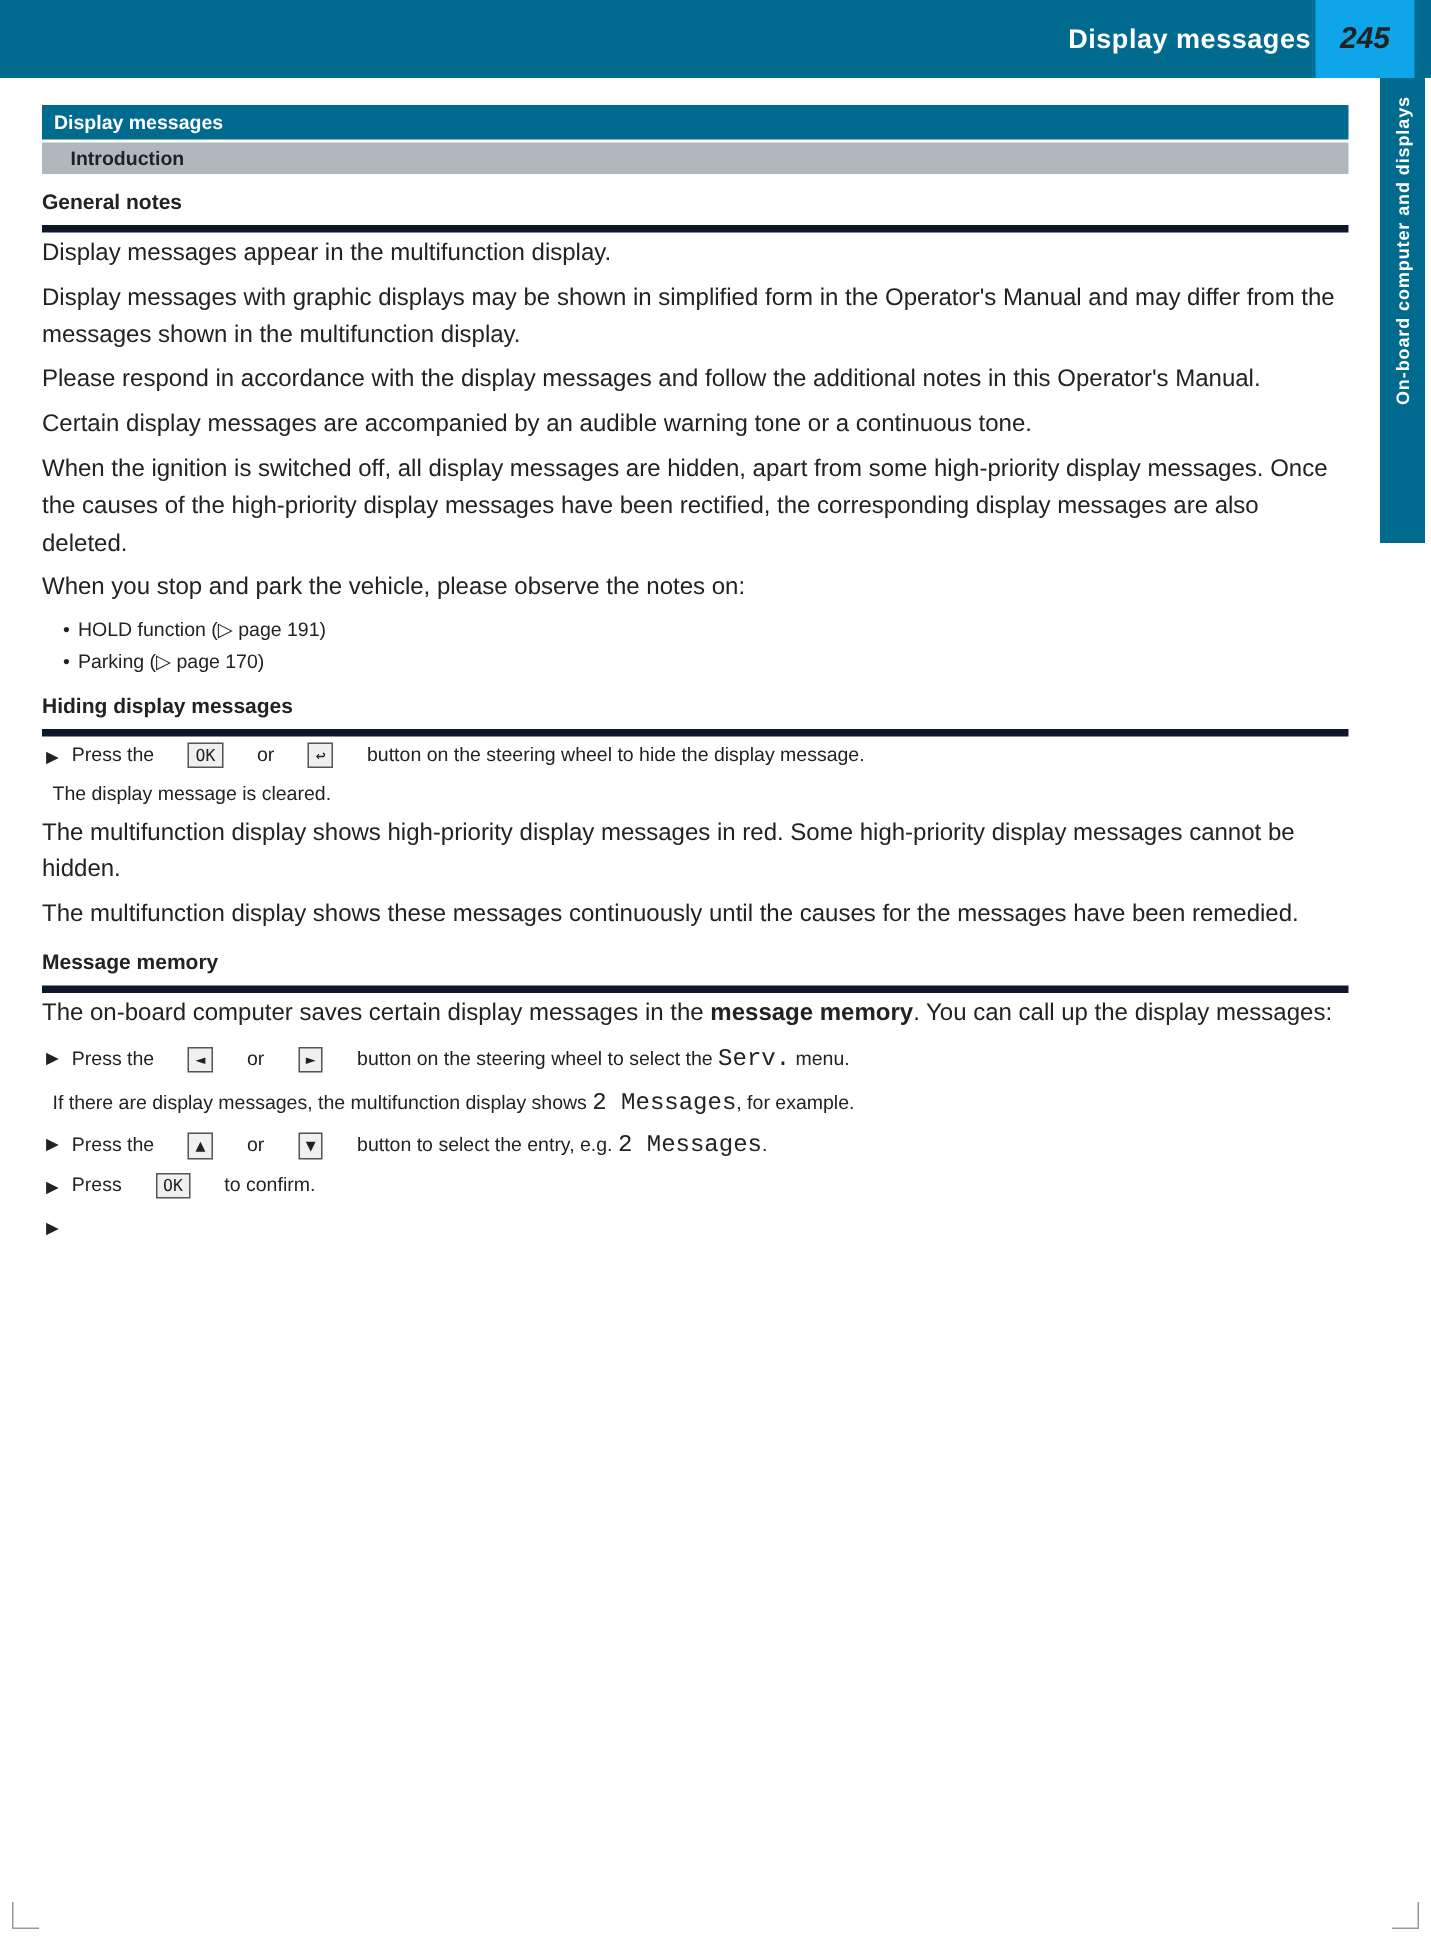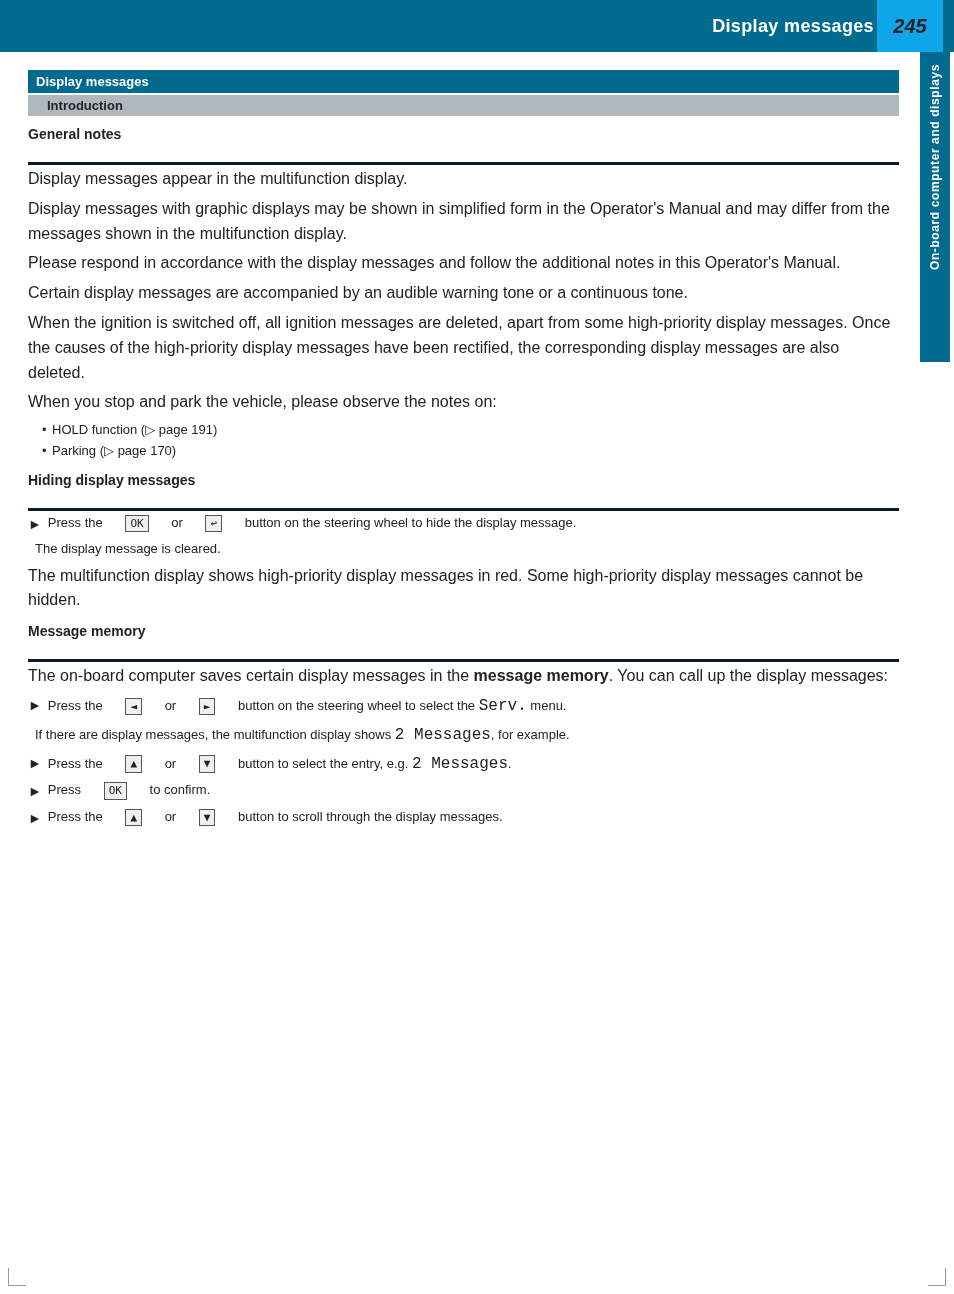--- a/index.html
+++ b/index.html
@@ -120,22 +120,22 @@
       margin-bottom: 6px;
     }
 
     
     .section-title {
       font-size: 14px;
       font-weight: bold;
       color: #222;
       margin-top: 10px;
       margin-bottom: 2px;
-      padding-bottom: 20px;
-      border-bottom: 3px solid #0f172a;
+      padding-bottom: 8px;
+      border-bottom: 5px solid #0f172a;
     }
 
     
     .body-text {
       font-size: 16px;
       line-height: 1.55;
       color: #222;
       margin-bottom: 5px;
     }
 
@@ -226,21 +226,21 @@
   <div class="section-header-blue">Display messages</div>
 
   <div class="section-header-gray">Introduction</div>
 
   <div class="section-title">General notes</div>
 
   <p class="body-text">Display messages appear in the multifunction display.</p>
   <p class="body-text">Display messages with graphic displays may be shown in simplified form in the Operator's Manual and may differ from the messages shown in the multifunction display.</p>
   <p class="body-text">Please respond in accordance with the display messages and follow the additional notes in this Operator's Manual.</p>
   <p class="body-text">Certain display messages are accompanied by an audible warning tone or a continuous tone.</p>
-  <p class="body-text">When the ignition is switched off, all ignition messages are deleted, apart from some high-priority display messages. Once the causes of the high-priority display messages have been rectified, the corresponding display messages are also deleted.</p>
+  <p class="body-text">When the ignition is switched off, all display messages are hidden, apart from some high-priority display messages. Once the causes of the high-priority display messages have been rectified, the corresponding display messages are also deleted.</p>
   <p class="body-text">When you stop and park the vehicle, please observe the notes on:</p>
 
   <ul class="bullet-list">
     <li>
       <span>HOLD function (▷ page 191)</span>
     </li>
     <li>
       <span>Parking (▷ page 170)</span>
     </li>
   </ul>
@@ -249,20 +249,21 @@
 
   <div class="step">
     <span class="step-arrow">►</span>
     <span>
       Press the <span class="btn-inline">OK</span> or <span class="btn-inline">↩</span> button on the steering wheel to hide the display message.
     </span>
   </div>
   <div class="step-indent">The display message is cleared.</div>
 
   <p class="body-text">The multifunction display shows high-priority display messages in red. Some high-priority display messages cannot be hidden.</p>
+  <p class="body-text">The multifunction display shows these messages continuously until the causes for the messages have been remedied.</p>
 
   <div class="section-title">Message memory</div>
 
   <p class="body-text">
     The on-board computer saves certain display messages in the <span class="bold">message memory</span>. You can call up the display messages:
   </p>
 
   <div class="step">
     <span class="step-arrow">►</span>
     <span>
@@ -282,18 +283,15 @@
 
   <div class="step">
     <span class="step-arrow">►</span>
     <span>
       Press <span class="btn-inline">OK</span> to confirm.
     </span>
   </div>
 
   <div class="step">
     <span class="step-arrow">►</span>
-    <span>
-      Press the <span class="btn-inline">▲</span> or <span class="btn-inline">▼</span> button to scroll through the display messages.
-    </span>
   </div>
 
 </div>
 
 </body></html>

